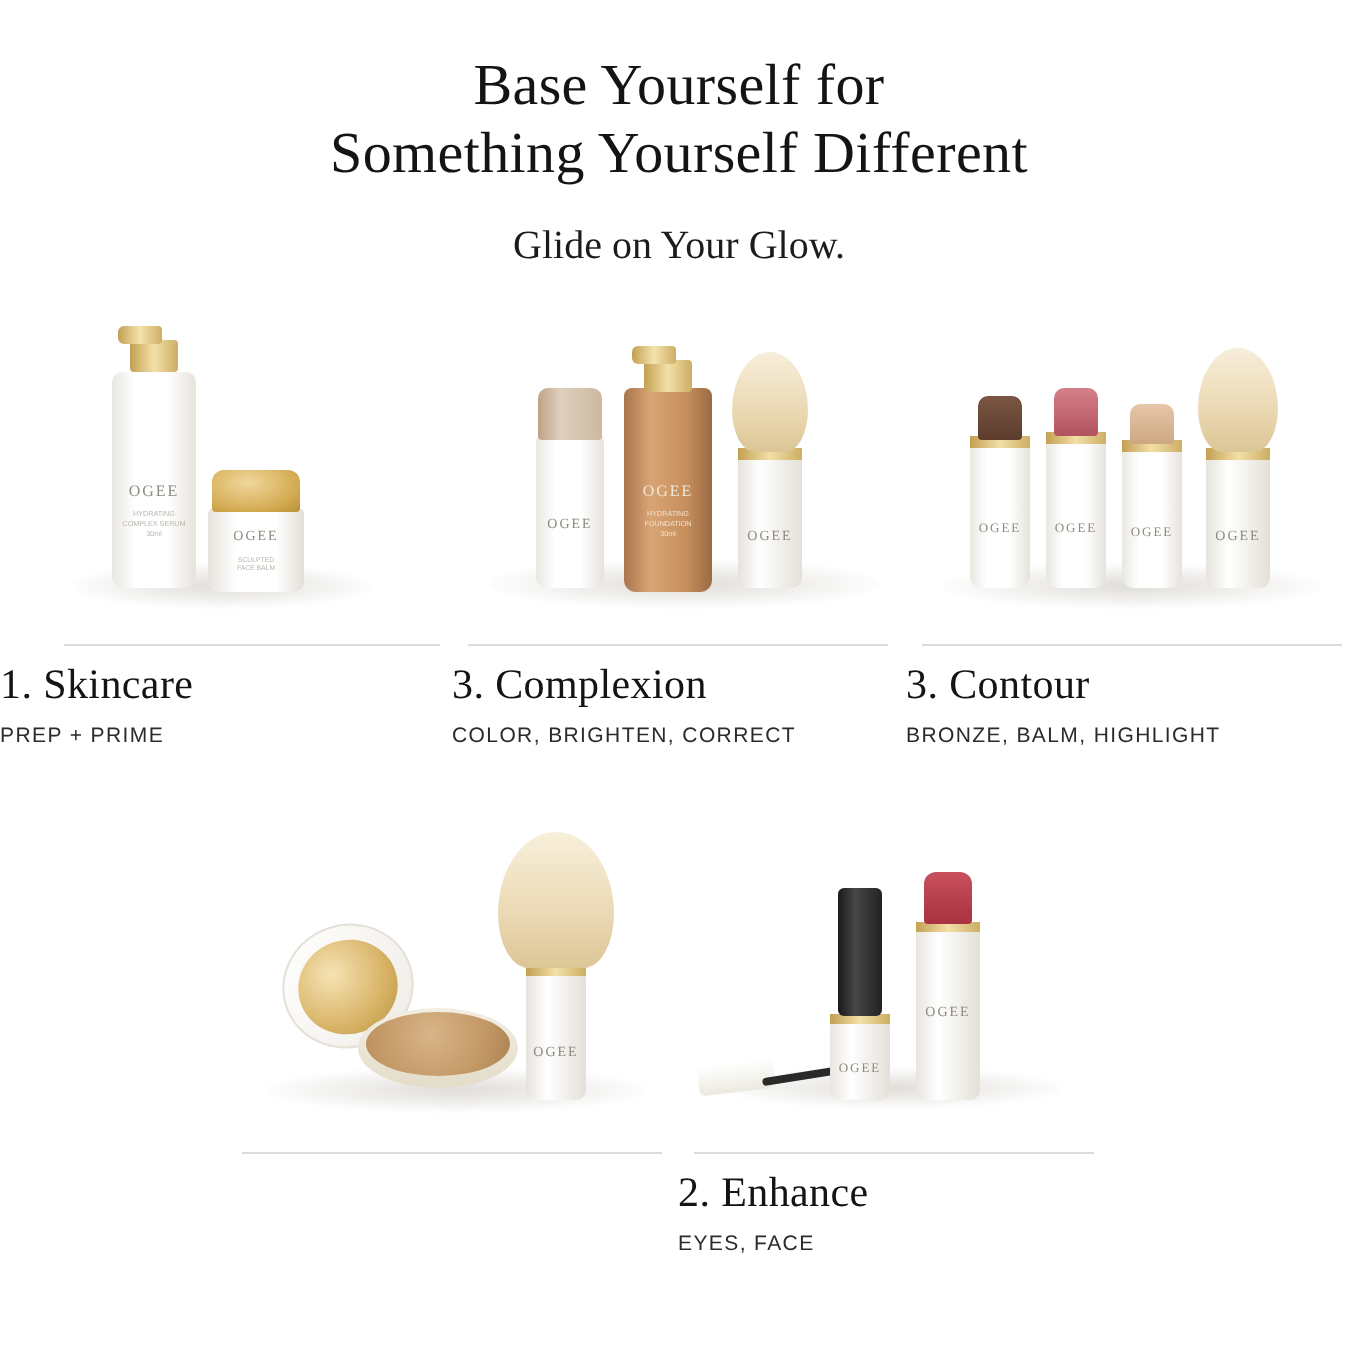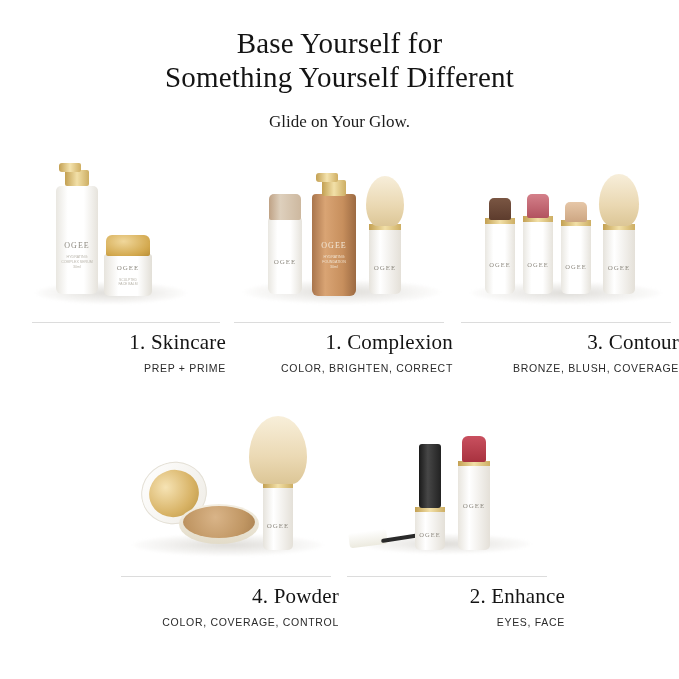--- a/index.html
+++ b/index.html
@@ -31,21 +31,21 @@
     font-size: 29px;
     line-height: 34px;
     letter-spacing: 0.2px;
     color: #141414;
     font-weight: 400;
   }
   .subhead {
     text-align: center;
     margin-top: 18px;
     font-family: "Liberation Serif", serif;
-    font-size: 17px;
+    font-size: 20px;
     color: #1c1c1c;
   }
 
   
   .row {
     position: absolute;
     left: 0;
     width: 679px;
     display: flex;
   }
@@ -55,23 +55,22 @@
   .cell {
     position: relative;
     box-sizing: border-box;
   }
   .cell .art {
     position: relative;
     height: 168px;
     width: 100%;
   }
   .cell .caption {
-    text-align: right;
+    text-align: left;
     padding-top: 12px;
-    margin-left: 32px;
   }
   .caption .title {
     font-family: "Liberation Serif", serif;
     font-size: 21px;
     color: #141414;
     letter-spacing: 0.2px;
   }
   .caption .sub {
     font-family: "Liberation Sans", sans-serif;
     font-size: 10.5px;
@@ -178,21 +177,21 @@
 
         <div class="prod" style="left:140px;bottom:24px;width:38px;height:118px;">
           <div style="position:absolute;left:3px;bottom:0;width:32px;height:66px;background:linear-gradient(90deg,#e6e3dc,#ffffff 35%,#e4e0d8);border-radius:3px 3px 5px 5px;"></div>
           <div style="position:absolute;left:3px;bottom:64px;width:32px;height:6px;background:linear-gradient(90deg,#c3a052,#f2e0a8,#cdae63);"></div>
           <div style="position:absolute;left:0;bottom:68px;width:38px;height:50px;background:linear-gradient(180deg,#f7eeda 0%,#ead8b2 60%,#dcc696 100%);border-radius:50% 50% 30% 30% / 58% 58% 42% 42%;"></div>
           <div class="logo" style="bottom:22px;font-size:7px;">OGEE</div>
         </div>
       </div>
       <div class="rule" style="left:8px;width:210px;top:172px;"></div>
       <div class="caption">
-        <div class="title">1. Complexion</div>
+        <div class="title">3. Complexion</div>
         <div class="sub">COLOR, BRIGHTEN, CORRECT</div>
       </div>
     </div>
 
     <div class="cell" style="width:226px;">
       <div class="art">
         <div class="shadow" style="left:18px;bottom:14px;width:190px;height:22px;"></div>
 
         <div class="prod" style="left:32px;bottom:24px;width:30px;height:98px;">
           <div class="bottle" style="left:0;bottom:0;width:30px;height:74px;"></div>
@@ -218,21 +217,21 @@
         <div class="prod" style="left:146px;bottom:24px;width:40px;height:122px;">
           <div style="position:absolute;left:4px;bottom:0;width:32px;height:66px;background:linear-gradient(90deg,#e6e3dc,#ffffff 35%,#e4e0d8);border-radius:3px 3px 5px 5px;"></div>
           <div style="position:absolute;left:4px;bottom:64px;width:32px;height:6px;background:linear-gradient(90deg,#c3a052,#f2e0a8,#cdae63);"></div>
           <div style="position:absolute;left:0;bottom:68px;width:40px;height:52px;background:linear-gradient(180deg,#f7eeda 0%,#ead8b2 60%,#dcc696 100%);border-radius:50% 50% 30% 30% / 58% 58% 42% 42%;"></div>
           <div class="logo" style="bottom:22px;font-size:7px;">OGEE</div>
         </div>
       </div>
       <div class="rule" style="left:8px;width:210px;top:172px;"></div>
       <div class="caption">
         <div class="title">3. Contour</div>
-        <div class="sub">BRONZE, BLUSH, COVERAGE</div>
+        <div class="sub">BRONZE, BALM, HIGHLIGHT</div>
       </div>
     </div>
   </div>
 
   <div class="row row-2">
     <div class="cell" style="width:113px;"></div>
 
     <div class="cell" style="width:226px;">
       <div class="art" style="height:180px;">
         <div class="shadow" style="left:20px;bottom:16px;width:190px;height:22px;"></div>
@@ -247,24 +246,20 @@
         </div>
 
         <div class="prod" style="left:136px;bottom:22px;width:58px;height:138px;">
           <div style="position:absolute;left:14px;bottom:0;width:30px;height:64px;background:linear-gradient(90deg,#e6e3dc,#ffffff 35%,#e4e0d8);border-radius:3px 3px 5px 5px;"></div>
           <div style="position:absolute;left:14px;bottom:62px;width:30px;height:6px;background:linear-gradient(90deg,#c3a052,#f2e0a8,#cdae63);"></div>
           <div style="position:absolute;left:0;bottom:66px;width:58px;height:68px;background:linear-gradient(180deg,#f8efda 0%,#ebd9b4 60%,#dcc696 100%);border-radius:50% 50% 26% 26% / 60% 60% 40% 40%;"></div>
           <div class="logo" style="bottom:20px;left:14px;width:30px;font-size:7px;">OGEE</div>
         </div>
       </div>
       <div class="rule" style="left:8px;width:210px;top:184px;"></div>
-      <div class="caption">
-        <div class="title">4. Powder</div>
-        <div class="sub">COLOR, COVERAGE, CONTROL</div>
-      </div>
     </div>
 
     <div class="cell" style="width:226px;">
       <div class="art" style="height:180px;">
         <div class="shadow" style="left:22px;bottom:18px;width:170px;height:20px;"></div>
 
         <div class="prod" style="left:10px;bottom:24px;width:80px;height:42px;">
           <div style="position:absolute;left:0;bottom:2px;width:38px;height:15px;background:linear-gradient(180deg,#ffffff,#eceadf);border-radius:3px;transform:rotate(-7deg);"></div>
           <div style="position:absolute;left:32px;bottom:8px;width:40px;height:4px;background:#2a2a2a;border-radius:2px;transform:rotate(-9deg);"></div>
         </div>

